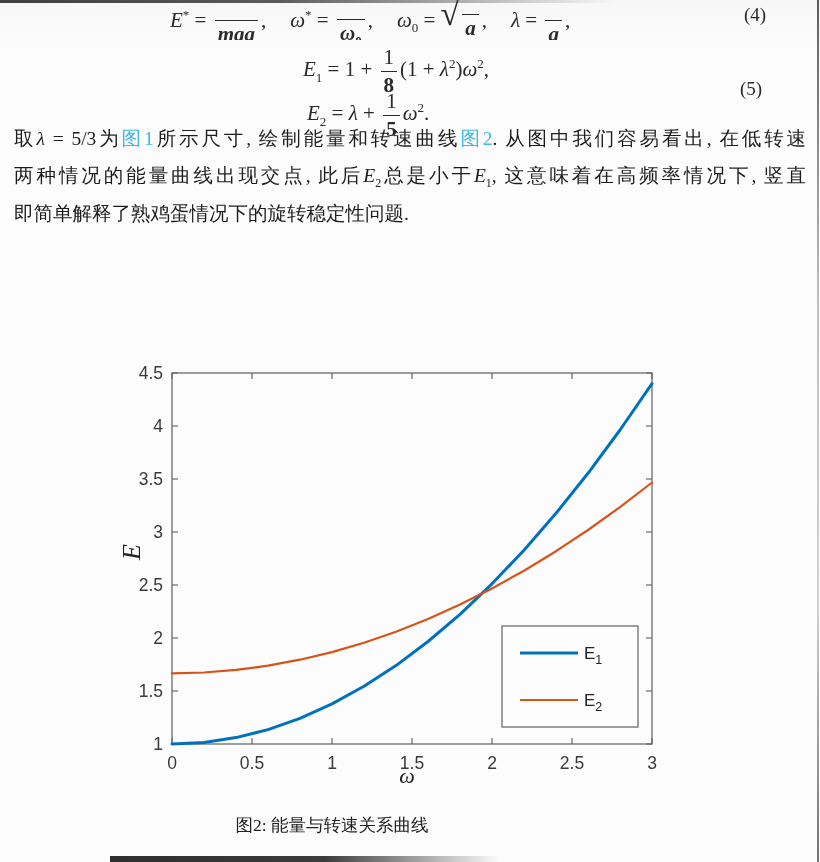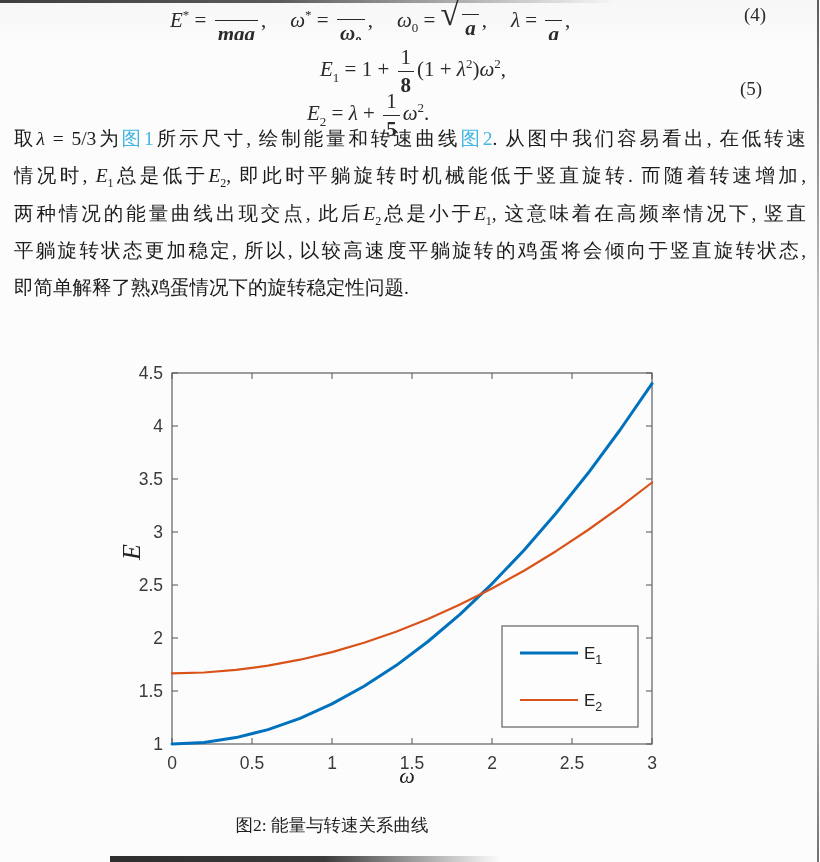--- a/index.html
+++ b/index.html
@@ -27,21 +27,21 @@
   .gap { display:inline-block; }
   .frac { display:inline-block; vertical-align:middle; text-align:center; margin:0 3px; }
   .frac .num { display:block; min-height:1.05em; padding:0 3px 1px; }
   .frac .den { display:block; border-top:1.4px solid #2a2a2a; padding:1px 3px 0;font-weight:bold; }
   .sqrt { display:inline-flex; align-items:center; }
   .sqrt .radical { font-size:34px; font-style:normal; line-height:1; transform:translateY(-2px); }
   .eq4-clip { position:absolute; left:170px; top:0; width:600px; height:40px; overflow:hidden; }
   .eq4-clip .eq-row { margin-top:-9px; }
   .eq-number { position:absolute; font-size:19px; color:#2a2a2a; }
   #eq4-number { left:744px; top:4px; }
-  #eq5-line1 { position:absolute; left:320px; top:45px; }
+  #eq5-line1 { position:absolute; left:303px; top:45px; }
   #eq5-line2 { position:absolute; left:307px; top:89px; }
   #eq5-number { left:740px; top:78px; }
 
   
   #paragraph { position:absolute; left:14px; top:120px; width:792px; font-size:19.5px; color:#1c1c1c; }
   .para-line { height:37.3px; line-height:37.3px; white-space:nowrap; }
   .para-line.just { white-space:normal; text-align:justify; text-align-last:justify; height:37.3px; overflow:hidden; }
   .para-line .it { font-family:"Liberation Serif", serif; }
   .para-line sub { font-size:12px; }
   .fig-link { cursor:pointer; }
@@ -66,23 +66,21 @@
         </span><span>,</span><span class="gap" style="width: 24px;"></span><span class="it">λ</span><span> = </span><span class="frac"><span class="num"></span><span class="den"><span class="it">a</span></span></span><span>,</span></div>
   </div>
   <div class="eq-number" id="eq4-number">(4)</div>
 
   <div class="eq-row" id="eq5-line1"><span class="it">E</span><sub>1</sub><span> = 1 + </span><span class="frac"><span class="num"><span>1</span></span><span class="den"><span>8</span></span></span><span>(1 + </span><span class="it">λ</span><sup>2</sup><span>)</span><span class="it">ω</span><sup>2</sup><span>,</span></div>
   <div class="eq-row" id="eq5-line2"><span class="it">E</span><sub>2</sub><span> = </span><span class="it">λ</span><span> + </span><span class="frac"><span class="num"><span>1</span></span><span class="den"><span>5</span></span></span><span class="it">ω</span><sup>2</sup><span>.</span></div>
   <div class="eq-number" id="eq5-number">(5)</div>
 
   <div id="paragraph">
       <div class="para-line just"><span>取</span><span class="it">λ</span><span> = 5/3为</span><span class="fig-link" style="color: rgb(65, 183, 226);">图1</span><span>所示尺寸, 绘制能量和转速曲线</span><span class="fig-link" style="color: rgb(65, 183, 226);">图2</span><span>. 从图中我们容易看出, 在低转速</span></div>
-      <div class="para-line just"><span>情况时, </span><span class="it">E</span><sub>1</sub><span>总是低于</span><span class="it">E</span><sub>2</sub><span>, 即此时平躺旋转时机械能低于竖直旋转. 而随着转速增加,</span></div>
       <div class="para-line just"><span>两种情况的能量曲线出现交点, 此后</span><span class="it">E</span><sub>2</sub><span>总是小于</span><span class="it">E</span><sub>1</sub><span>, 这意味着在高频率情况下, 竖直</span></div>
-      <div class="para-line just"><span>平躺旋转状态更加稳定, 所以, 以较高速度平躺旋转的鸡蛋将会倾向于竖直旋转状态,</span></div>
       <div class="para-line"><span>即简单解释了熟鸡蛋情况下的旋转稳定性问题.</span></div>
     </div>
 
   <svg id="figure" width="820" height="466" viewBox="0 348 820 466">
       <rect x="172" y="373" width="480" height="371" fill="none" stroke="#5f5f5f" stroke-width="1.2"></rect>
       <line x1="172" y1="744" x2="172" y2="738" stroke="#5f5f5f" stroke-width="1.1"></line>
       <line x1="172" y1="373" x2="172" y2="379" stroke="#5f5f5f" stroke-width="1.1"></line>
       <text x="172" y="769" text-anchor="middle" fill="#3a3a3a" font-family="&quot;Liberation Sans&quot;, sans-serif" font-size="17.5">0</text>
       <line x1="252" y1="744" x2="252" y2="738" stroke="#5f5f5f" stroke-width="1.1"></line>
       <line x1="252" y1="373" x2="252" y2="379" stroke="#5f5f5f" stroke-width="1.1"></line>

